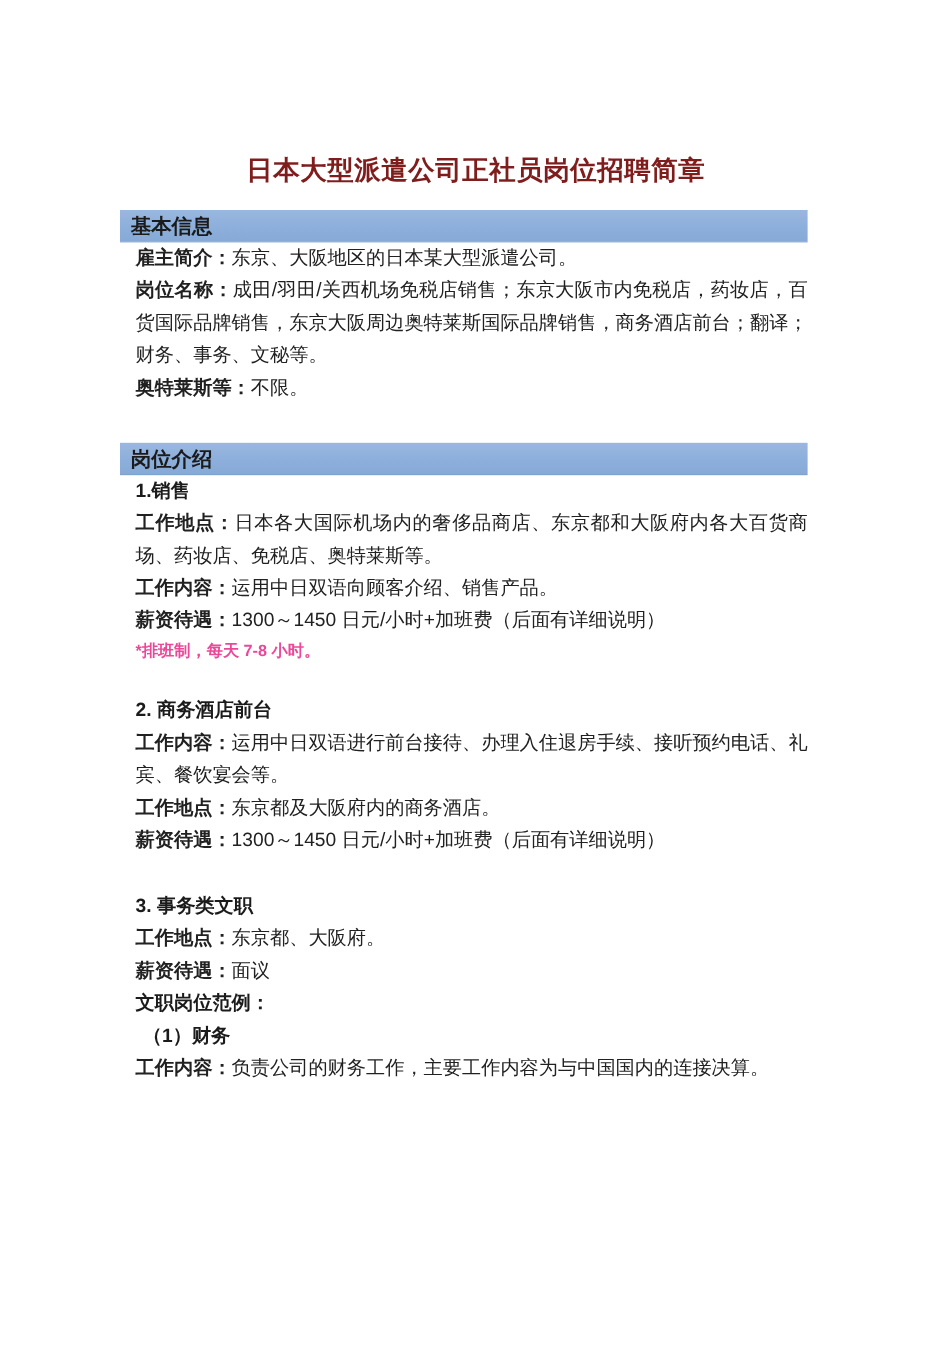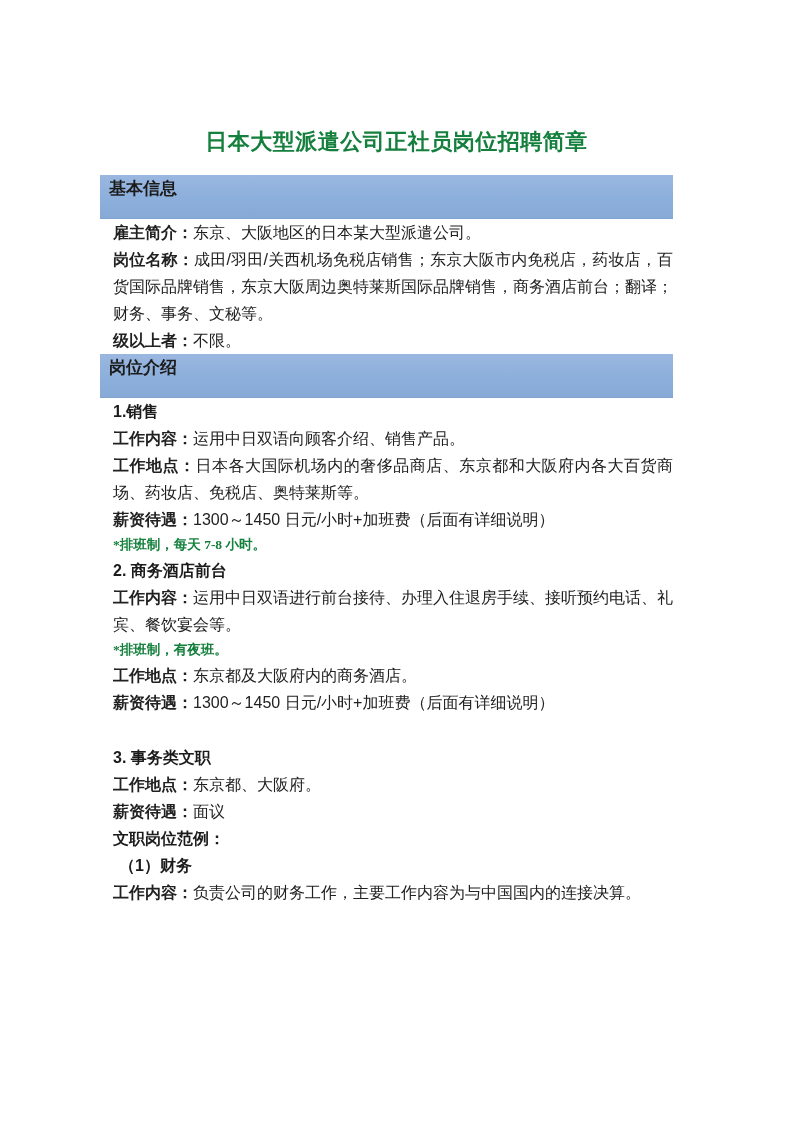--- a/index.html
+++ b/index.html
@@ -13,38 +13,38 @@
   .page {
     width: 793px; height: 1122px;
     padding-top: 127px;
     position: relative;
   }
   .doc-title {
     text-align: center;
     font-size: 22px;
     line-height: 30px;
     font-weight: bold;
-    color: #15803d;
+    color: #7f1d1d;
     letter-spacing: 0.5px;
   }
   .content {
     margin: 18px 120px 0 100px;   
     width: 573px;
   }
   .section-bar {
-    height: 44px;
+    height: 27px;
     line-height: 27px;
     background: linear-gradient(180deg, #9ab7e0 0%, #8cafdb 55%, #86aad5 100%);
     border-bottom: 1px solid #7fa3cf;
     padding-left: 9px;
     font-size: 17px;
     font-weight: bold;
     color: #1b1b1b;
   }
-  .bar-gap { }
+  .bar-gap { margin-top: 32px; }
   .para {
     padding-left: 13px;
     font-size: 16px;
     line-height: 27px;
     text-align: justify;
     color: #212121;
   }
   .para .lbl { font-weight: bold; }
   .job-title {
     padding-left: 13px;
@@ -52,61 +52,59 @@
     line-height: 27px;
     font-weight: bold;
     color: #1b1b1b;
   }
   .sub-title { padding-left: 19px; }
   .note {
     padding-left: 13px;
     font-size: 13.5px;
     line-height: 24px;
     font-weight: bold;
-    color: #15803d;
-    font-family: Liberation Serif, serif;
+    color: #ec4899;
   }
-  .block-gap-lg { }
+  .block-gap-lg { margin-top: 24px; }
   .block-gap-xl { margin-top: 28px; }
 </style>
 </head>
 <body>
 
 <div class="page">
 
   <h1 class="doc-title">日本大型派遣公司正社员岗位招聘简章</h1>
 
   <div class="content">
 
     <div class="section-bar">
       <span>基本信息</span>
     </div>
 
     <p class="para"><span class="lbl">雇主简介：</span><span>东京、大阪地区的日本某大型派遣公司。</span></p>
 
     <p class="para"><span class="lbl">岗位名称：</span><span>成田/羽田/关西机场免税店销售；东京大阪市内免税店，药妆店，百货国际品牌销售，东京大阪周边奥特莱斯国际品牌销售，商务酒店前台；翻译；财务、事务、文秘等。</span></p>
 
-    <p class="para"><span class="lbl">级以上者：</span><span>不限。</span></p>
+    <p class="para"><span class="lbl">奥特莱斯等：</span><span>不限。</span></p>
 
     <div class="section-bar bar-gap">
       <span>岗位介绍</span>
     </div>
 
     <div>
       <div class="job-title">1.销售</div>
+      <p class="para"><span class="lbl">工作地点：</span><span>日本各大国际机场内的奢侈品商店、东京都和大阪府内各大百货商场、药妆店、免税店、奥特莱斯等。</span></p>
       <p class="para"><span class="lbl">工作内容：</span><span>运用中日双语向顾客介绍、销售产品。</span></p>
-      <p class="para"><span class="lbl">工作地点：</span><span>日本各大国际机场内的奢侈品商店、东京都和大阪府内各大百货商场、药妆店、免税店、奥特莱斯等。</span></p>
       <p class="para"><span class="lbl">薪资待遇：</span><span>1300～1450 日元/小时+加班费（后面有详细说明）</span></p>
       <div class="note">*排班制，每天 7-8 小时。</div>
     </div>
 
     <div class="block-gap-lg">
       <div class="job-title">2. 商务酒店前台</div>
       <p class="para"><span class="lbl">工作内容：</span><span>运用中日双语进行前台接待、办理入住退房手续、接听预约电话、礼宾、餐饮宴会等。</span></p>
-      <div class="note">*排班制，有夜班。</div>
       <p class="para"><span class="lbl">工作地点：</span><span>东京都及大阪府内的商务酒店。</span></p>
       <p class="para"><span class="lbl">薪资待遇：</span><span>1300～1450 日元/小时+加班费（后面有详细说明）</span></p>
     </div>
 
     <div class="block-gap-xl">
       <div class="job-title">3. 事务类文职</div>
       <p class="para"><span class="lbl">工作地点：</span><span>东京都、大阪府。</span></p>
       <p class="para"><span class="lbl">薪资待遇：</span><span>面议</span></p>
       <div class="job-title">文职岗位范例：</div>
       <div class="job-title sub-title">（1）财务</div>

